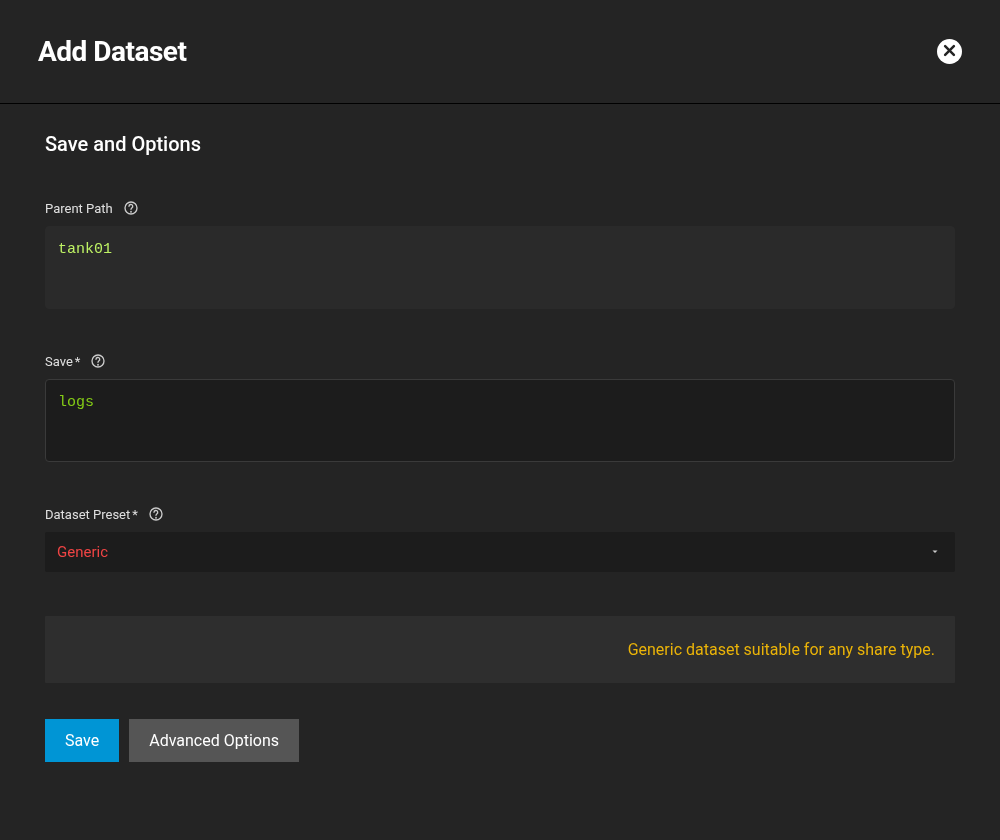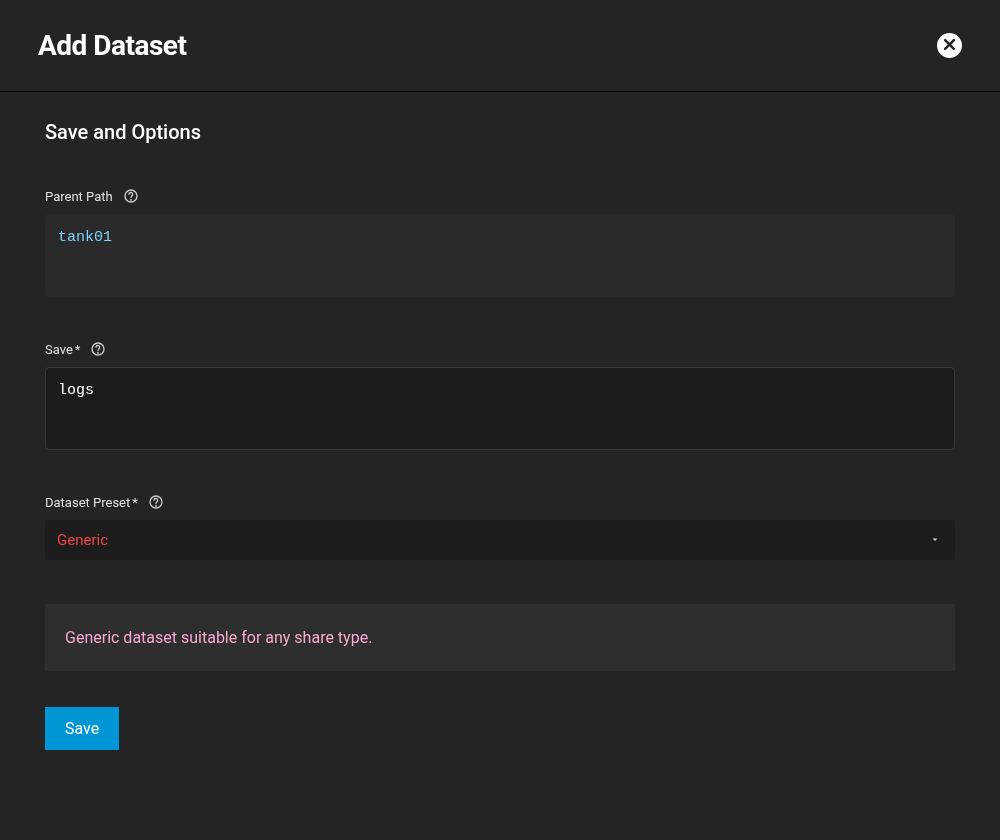--- a/index.html
+++ b/index.html
@@ -15,21 +15,21 @@
       color: #ffffff;
       overflow: hidden;
     }
     .header {
       display: flex;
       align-items: center;
       justify-content: space-between;
       padding: 24px 38px;
       background-color: #242424;
       border-bottom: 1px solid #000000;
-      height: 92px;
+      height: 104px;
     }
     .header-title {
       font-size: 28px;
       font-weight: 700;
       color: #ffffff;
       letter-spacing: -0.5px;
     }
     .close-btn {
       width: 25px;
       height: 25px;
@@ -85,31 +85,31 @@
     .help-icon svg {
       width: 16px;
       height: 16px;
     }
     .text-input {
       width: 100%;
       background-color: #1c1c1c;
       border: 1px solid #3a3a3a;
       border-radius: 4px;
       padding: 14px 12px 48px 12px;
-      color: #ffffff;
+      color: #84cc16;
       font-family: "Courier New", Courier, monospace;
       font-size: 15px;
       outline: none;
       resize: none;
       height: 83px;
     }
     .text-input.readonly {
       background-color: #2a2a2a;
       border-color: #2a2a2a;
-      color: #7dd3fc;
+      color: #bef264;
     }
     .select-wrapper {
       position: relative;
       width: 100%;
     }
     .select-input {
       width: 100%;
       background-color: #1c1c1c;
       border: none;
       padding: 11px 40px 11px 12px;
@@ -133,22 +133,23 @@
       height: 12px;
     }
     .description-box {
       background-color: #2e2e2e;
       padding: 24px 20px;
       border-radius: 1px;
       margin-bottom: 36px;
     }
     .description-text {
       font-size: 16px;
-      color: #f9a8d4;
+      color: #eab308;
       font-weight: 400;
+      text-align: right;
     }
     .button-row {
       display: flex;
       gap: 10px;
     }
     .btn {
       padding: 12px 20px;
       font-size: 16px;
       border: none;
       cursor: pointer;
@@ -236,14 +237,15 @@
       </span>
     </div>
   </div>
 
   <div class="description-box">
     <p class="description-text">Generic dataset suitable for any share type.</p>
   </div>
 
   <div class="button-row">
     <button class="btn btn-primary">Save</button>
+    <button class="btn btn-secondary">Advanced Options</button>
   </div>
 </div>
 
 </body></html>

